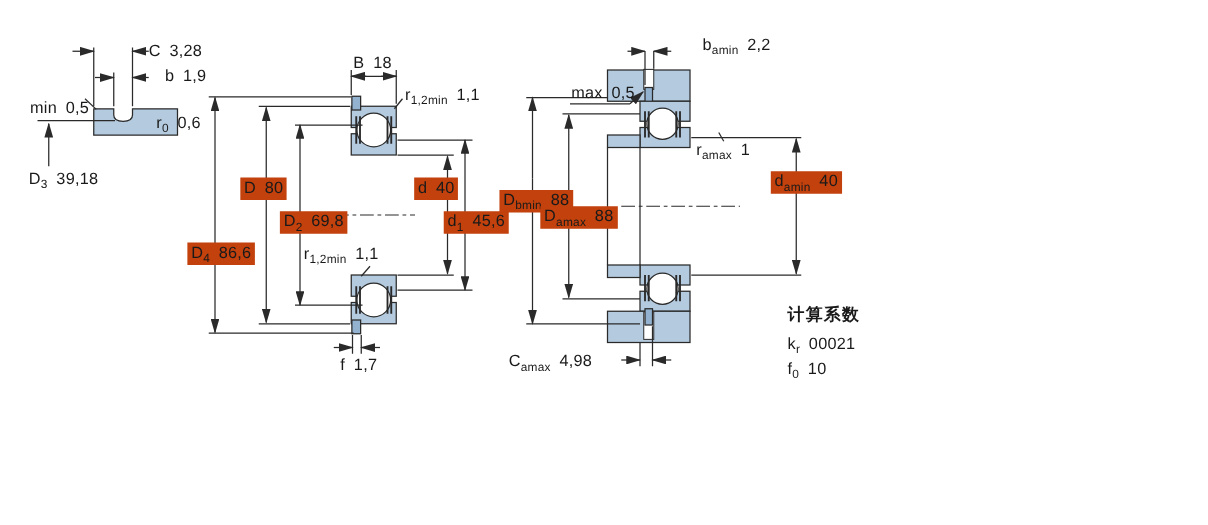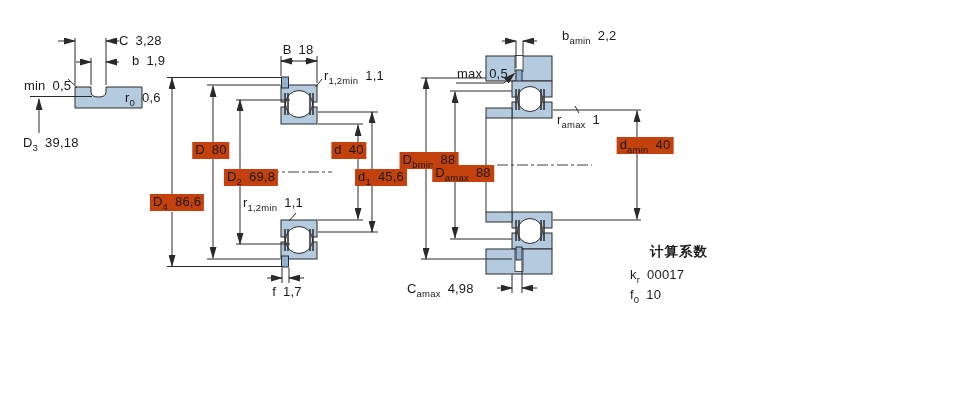--- a/index.html
+++ b/index.html
@@ -17,21 +17,21 @@
   .cl{stroke:var(--line);stroke-width:0.9;fill:none;stroke-dasharray:11 3 3 3;}
   .dk{fill:var(--line);}
   
   .lbl{position:absolute;font-size:13px;color:var(--text);white-space:nowrap;
        line-height:15px;letter-spacing:0.2px;}
   .lbl sub{font-size:9.5px;line-height:8px;}
   .lbl .v{margin-left:7px;}
   .lbl.c{transform:translateX(-50%);}
   .lbl.bg{background:#c2410c;padding:0 3px;text-align:center;}
   .heading{position:absolute;font-size:13.5px;font-weight:bold;color:var(--text);
-       white-space:nowrap;letter-spacing:1px;margin-left:20px;}
+       white-space:nowrap;letter-spacing:1px;}
 </style>
 </head>
 <body>
 
 <div id="stage">
 
   <svg id="draw-svg" width="966" height="420" viewBox="0 0 966 420">
     <defs>
       <marker id="ah" markerWidth="12" markerHeight="7" refX="11" refY="3.5" orient="auto" markerUnits="userSpaceOnUse">
         <path class="dk" d="M0,0 L12,3.5 L0,7 Z"></path>
@@ -250,19 +250,19 @@
   </div>
   <div class="lbl c bg" style="left:463px;top:165px">
     <span>D</span><sub>amax</sub><span class="v">88</span>
   </div>
   <div class="lbl" style="left:407px;top:281px">
     <span>C</span><sub>amax</sub><span class="v">4,98</span>
   </div>
 
   <div class="heading" style="left:630px;top:243px">计算系数</div>
   <div class="lbl" style="left:630px;top:267px">
-    <span>k</span><sub>r</sub><span class="v">00017</span>
+    <span>k</span><sub>r</sub><span class="v">00021</span>
   </div>
   <div class="lbl" style="left:630px;top:287px">
     <span>f</span><sub>0</sub><span class="v">10</span>
   </div>
 
 </div>
 
 </body></html>

